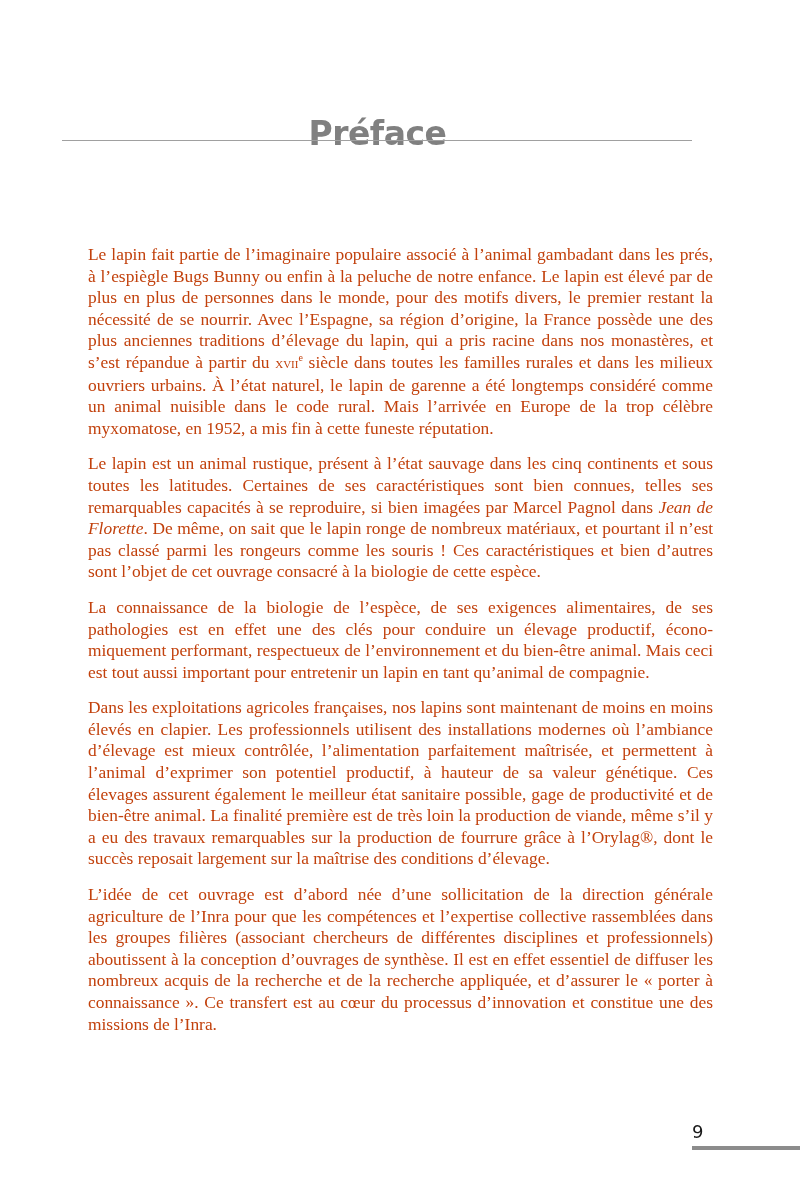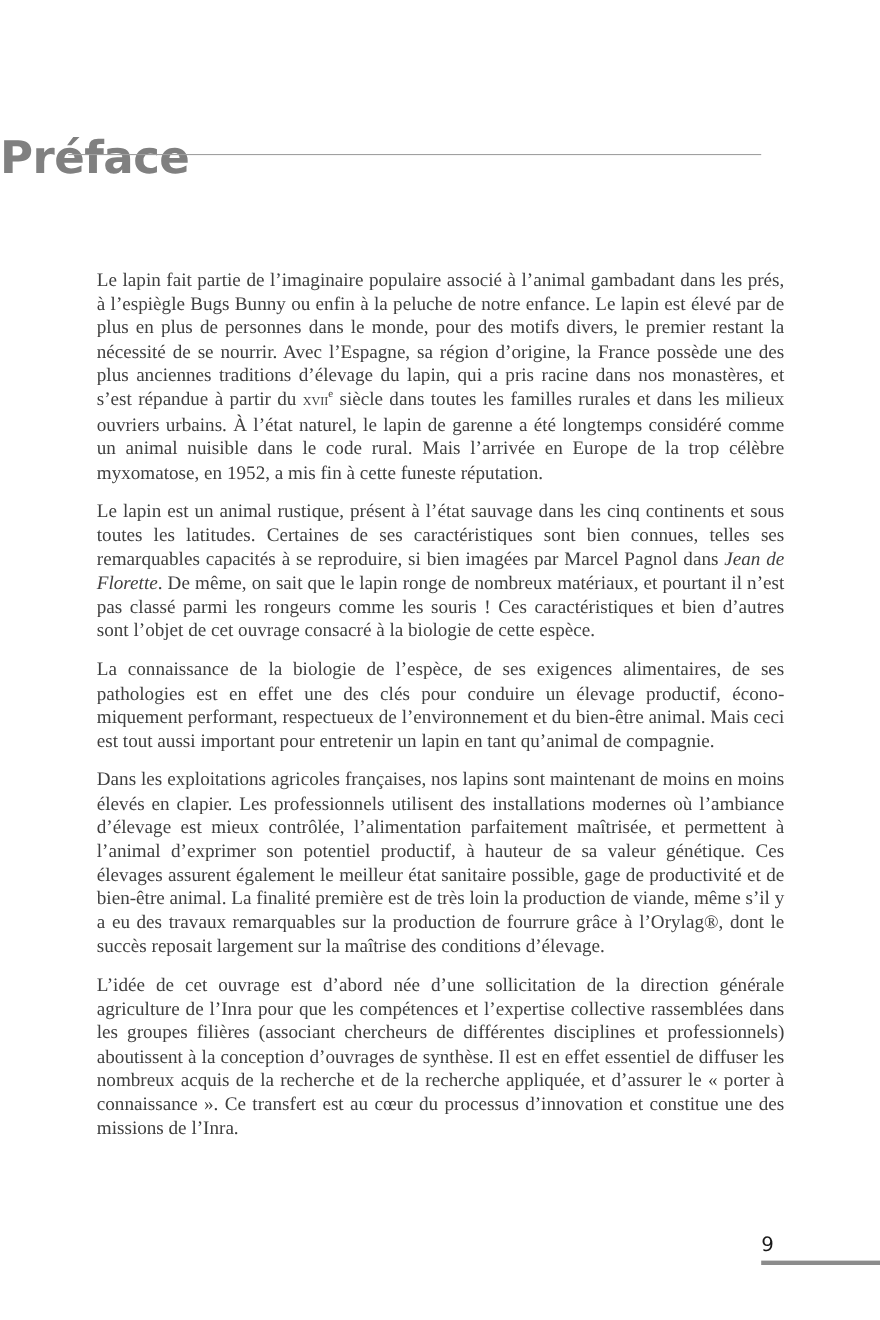--- a/index.html
+++ b/index.html
@@ -1,30 +1,31 @@
 <!DOCTYPE html>
 <html><head>
 <meta charset="utf-8">
 <style>
   html, body { margin: 0; padding: 0; background: #ffffff; }
   body { width: 800px; height: 1200px; position: relative; overflow: hidden; }
   .title {
     position: absolute; left: 0; width: 755px; top: 92px;
+    text-align: center;
     font-family: "DejaVu Sans", sans-serif;
-    font-weight: bold; font-size: 41px; color: #808080;
+    font-weight: bold; font-size: 33px; color: #808080;
     letter-spacing: -0.5px;
   }
   .title-rule {
     position: absolute; left: 62px; width: 630px; top: 140px;
     height: 0; border-top: 1.5px solid #a0a0a0;
   }
   .body {
     position: absolute; left: 88px; width: 625px; top: 244px;
     font-family: "Liberation Serif", serif;
-    font-size: 17.4px; line-height: 21.6px; color: #404040;
+    font-size: 17.4px; line-height: 21.6px; color: #c2410c;
     text-align: justify;
     hyphens: manual;
   }
   .body p { margin: 0 0 14px 0; }
   .body p.last { margin-bottom: 16px; }
   .sc { font-variant: small-caps; font-size: 15px; }
   sup { font-size: 10px; vertical-align: super; line-height: 0; }
   .page-num {
     position: absolute; left: 692px; top: 1121px;
     font-family: "DejaVu Sans", sans-serif; font-size: 18px; color: #1a1a1a;

